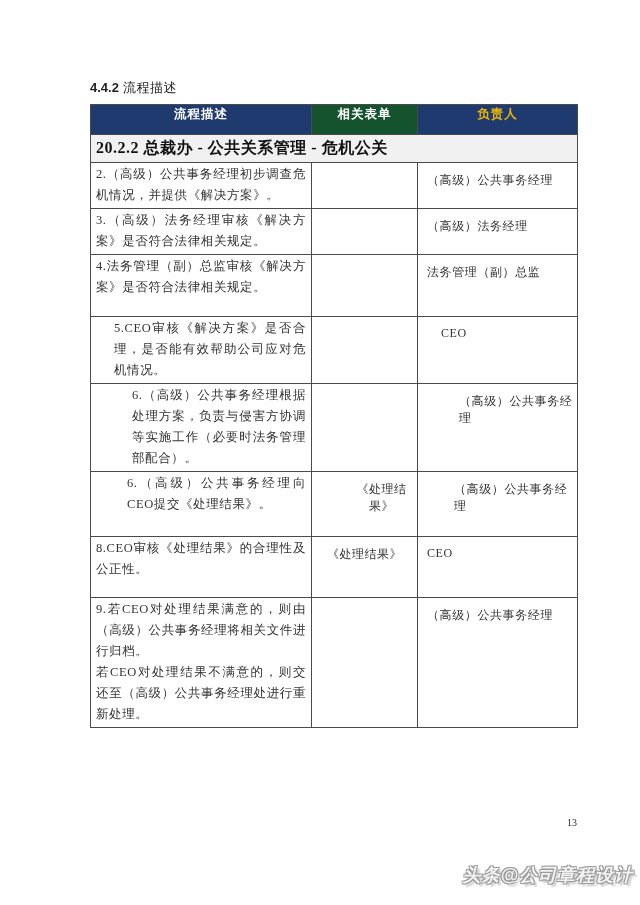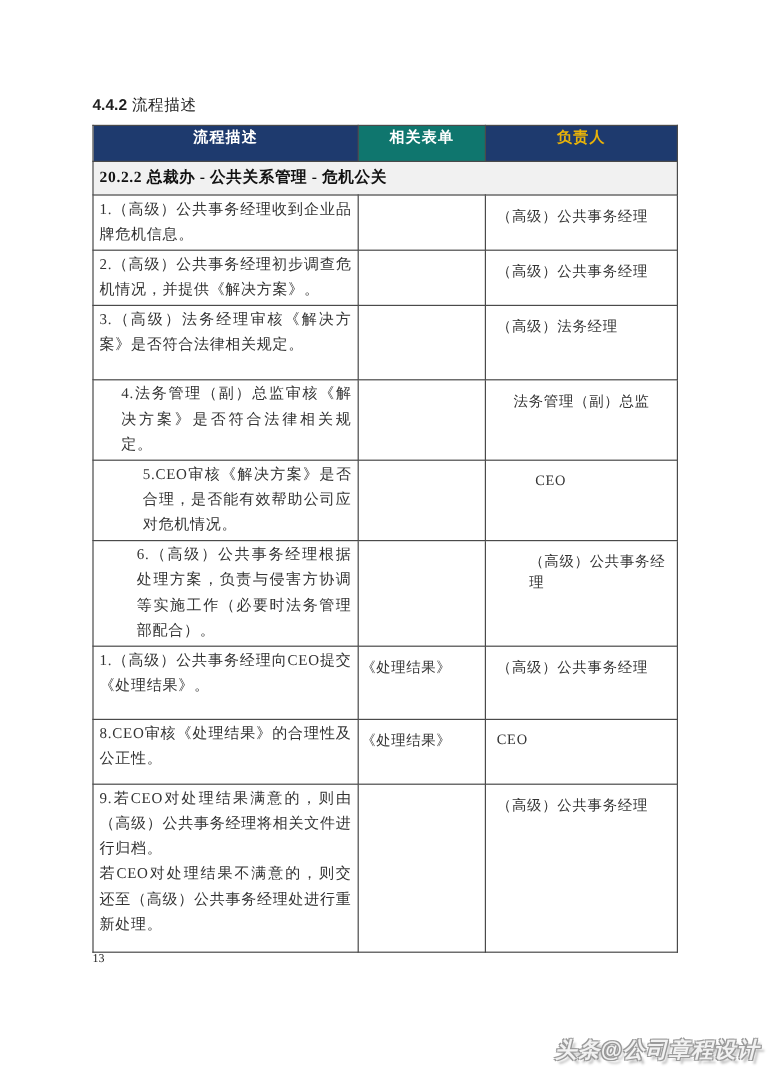--- a/index.html
+++ b/index.html
@@ -11,21 +11,21 @@
     position: relative;
     width: 640px;
     height: 905px;
     background: #ffffff;
     overflow: hidden;
     font-family: "Liberation Serif", "DejaVu Serif", serif;
     color: #262626;
   }
   .content {
     position: absolute;
-    left: 77px;
+    left: 90px;
     top: 80px;
     width: 487px;
   }
   .section-heading {
     font-size: 13px;
     line-height: 15px;
     margin-bottom: 9px;
     color: #1f1f1f;
     letter-spacing: 0.5px;
     white-space: nowrap;
@@ -63,38 +63,39 @@
     border: 1px solid #1e3a6e;
     border-bottom: 1px solid #4a4a4a;
   }
   thead th + th { border-left: 1px solid #ffffff; }
 
   tr.group-row td {
     background: #f1f1f1;
     height: 28px;
     vertical-align: middle;
     font-weight: bold;
-    font-size: 13px;
+    font-size: 16px;
     padding: 1px 4px 2px 5px;
     letter-spacing: 0.5px;
     color: #111111;
     white-space: nowrap;
   }
   td.desc-cell {
     padding: 1px 5px 2px 5px;
     font-size: 12.5px;
     line-height: 21px;
     letter-spacing: 0.6px;
     text-align: justify;
     color: #333333;
   }
   td.desc-cell p { margin: 0; }
   td.form-cell {
     padding: 9px 2px 2px 2px;
     font-size: 12px;
+    text-align: center;
     letter-spacing: 0.5px;
     color: #333333;
   }
   td.owner-cell {
     padding: 9px 4px 2px 9px;
     font-size: 12px;
     letter-spacing: 0.6px;
     color: #333333;
   }
   
@@ -102,21 +103,22 @@
   tbody tr:nth-child(3)  td { height: 45px; }
   tbody tr:nth-child(4)  td { height: 62px; margin-top: 32px; }
   tbody tr:nth-child(5)  td { height: 53px; padding-left: 23px; }
   tbody tr:nth-child(6)  td { height: 57px; padding-left: 41px; }
   tbody tr:nth-child(7)  td { height: 65px; padding-left: 36px; }
   tbody tr:nth-child(8)  td { height: 61px; }
   tbody tr:nth-child(9)  td { height: 54px; }
   tbody tr:nth-child(10) td { height: 140px; }
 
   .page-number {
-    text-align: left;
+    margin-top: 89px;
+    text-align: right;
     font-size: 10px;
     color: #1f1f1f;
   }
   .watermark {
     position: absolute;
     right: 7px;
     top: 863px;
     font-family: "Liberation Sans", "DejaVu Sans", sans-serif;
     font-weight: bold;
     font-size: 18px;
@@ -144,35 +146,28 @@
 
     <table class="process">
       <colgroup>
         <col class="c1">
           <col class="c2">
           <col class="c3">
       </colgroup>
       <thead>
         <tr>
           <th style="background: rgb(30, 58, 110); color: rgb(255, 255, 255);">流程描述</th>
-          <th style="background: #0f766e; color: rgb(255, 255, 255); font-family: Liberation Serif, serif;">相关表单</th>
+          <th style="background: #14532d; color: rgb(255, 255, 255); font-family: Liberation Serif, serif;">相关表单</th>
           <th style="background: rgb(30, 58, 110); color: #eab308;">负责人</th>
         </tr>
       </thead>
       <tbody>
         <tr class="group-row">
           <td colspan="3" style="background: rgb(241, 241, 241);">20.2.2 总裁办 - 公共关系管理 - 危机公关</td>
         </tr>
-      <tr>
-    <td class="desc-cell">
-              <p>1.（高级）公共事务经理收到企业品牌危机信息。</p>
-            </td>
-    <td class="form-cell"></td>
-    <td class="owner-cell">（高级）公共事务经理</td>
-  </tr>
           <tr>
     <td class="desc-cell">
               <p>2.（高级）公共事务经理初步调查危机情况，并提供《解决方案》。</p>
             </td>
     <td class="form-cell"></td>
     <td class="owner-cell">（高级）公共事务经理</td>
   </tr>
           <tr>
     <td class="desc-cell">
               <p>3.（高级）法务经理审核《解决方案》是否符合法律相关规定。</p>
@@ -196,21 +191,21 @@
   </tr>
           <tr>
     <td class="desc-cell">
               <p>6.（高级）公共事务经理根据处理方案，负责与侵害方协调等实施工作（必要时法务管理部配合）。</p>
             </td>
     <td class="form-cell"></td>
     <td class="owner-cell">（高级）公共事务经理</td>
   </tr>
           <tr>
     <td class="desc-cell">
-              <p>1.（高级）公共事务经理向CEO提交《处理结果》。</p>
+              <p>6.（高级）公共事务经理向CEO提交《处理结果》。</p>
             </td>
     <td class="form-cell">《处理结果》</td>
     <td class="owner-cell">（高级）公共事务经理</td>
   </tr>
           <tr>
     <td class="desc-cell">
               <p>8.CEO审核《处理结果》的合理性及公正性。</p>
             </td>
     <td class="form-cell">《处理结果》</td>
     <td class="owner-cell">CEO</td>

